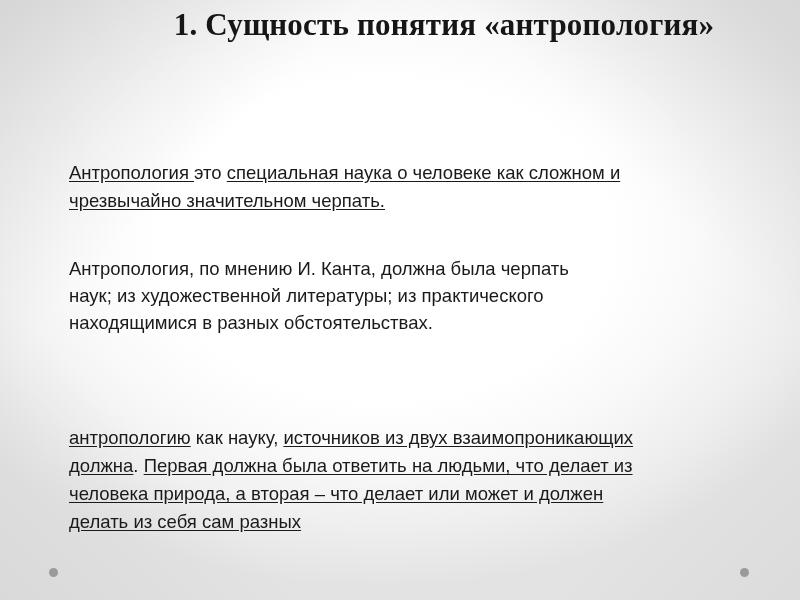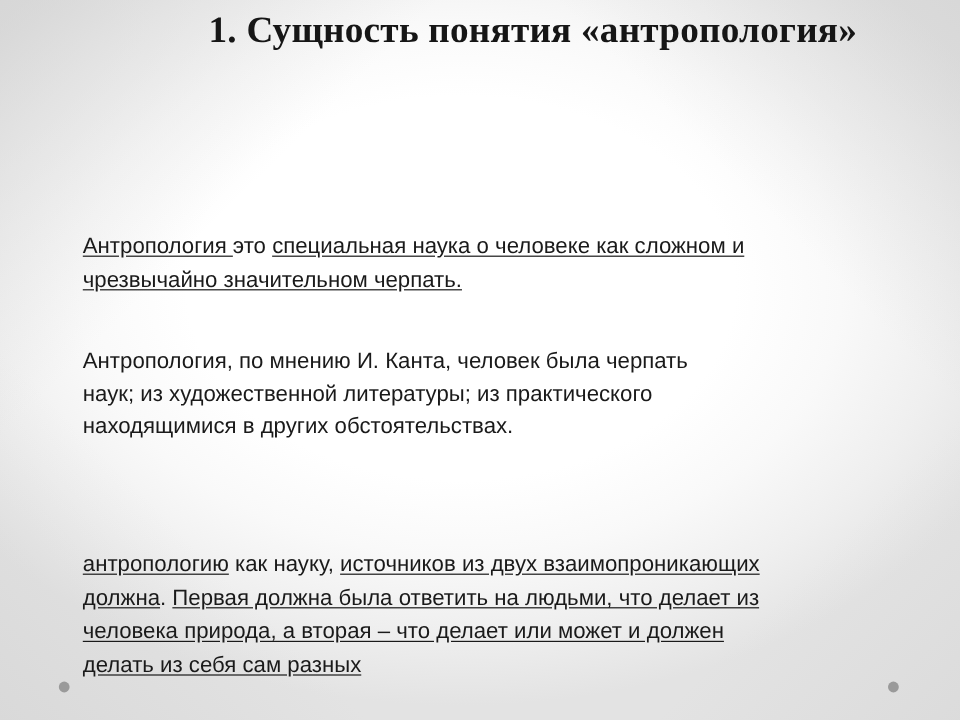--- a/index.html
+++ b/index.html
@@ -62,21 +62,20 @@
   }
 
   .body-block {
     position: absolute;
     left: 69px;
     width: 700px;
     color: #1a1a1a;
     font-size: 18.5px;
     line-height: 28px;
     font-family: "Liberation Sans", sans-serif;
-    margin-top: 32px;
   }
 
   #para-1 { top: 159px; }
   #para-2 { top: 255px; line-height: 27px; }
   #para-3 { top: 424px; line-height: 28px; }
 
   .para-line { white-space: nowrap; }
 
   .u  { text-decoration: underline; text-underline-offset: 2px; }
   .nu { text-decoration: none; }
@@ -100,23 +99,23 @@
   <div id="content">
 
     <div class="title">1. Сущность  понятия «антропология»</div>
 
     <div class="body-block" id="para-1">
       <div class="para-line"><span class="u">Антропология </span><span class="nu">это </span><span class="u">специальная наука о человеке как сложном и</span></div>
       <div class="para-line"><span class="u">чрезвычайно значительном черпать.</span></div>
     </div>
 
     <div class="body-block" id="para-2">
-      <div class="para-line">Антропология, по мнению И. Канта, человек была черпать</div>
+      <div class="para-line">Антропология, по мнению И. Канта, должна была черпать</div>
       <div class="para-line">наук; из художественной литературы; из практического</div>
-      <div class="para-line">находящимися в других обстоятельствах.</div>
+      <div class="para-line">находящимися в разных обстоятельствах.</div>
     </div>
 
     <div class="body-block" id="para-3">
       <div class="para-line"><span class="u">антропологию</span><span class="nu"> как науку, </span><span class="u">источников из двух взаимопроникающих</span></div>
       <div class="para-line"><span class="u">должна</span><span class="nu">. </span><span class="u">Первая должна была ответить на людьми, что делает из</span></div>
       <div class="para-line"><span class="u">человека природа, а вторая – что делает или может и должен</span></div>
       <div class="para-line"><span class="u">делать из себя сам разных</span></div>
     </div>
 
   </div>

